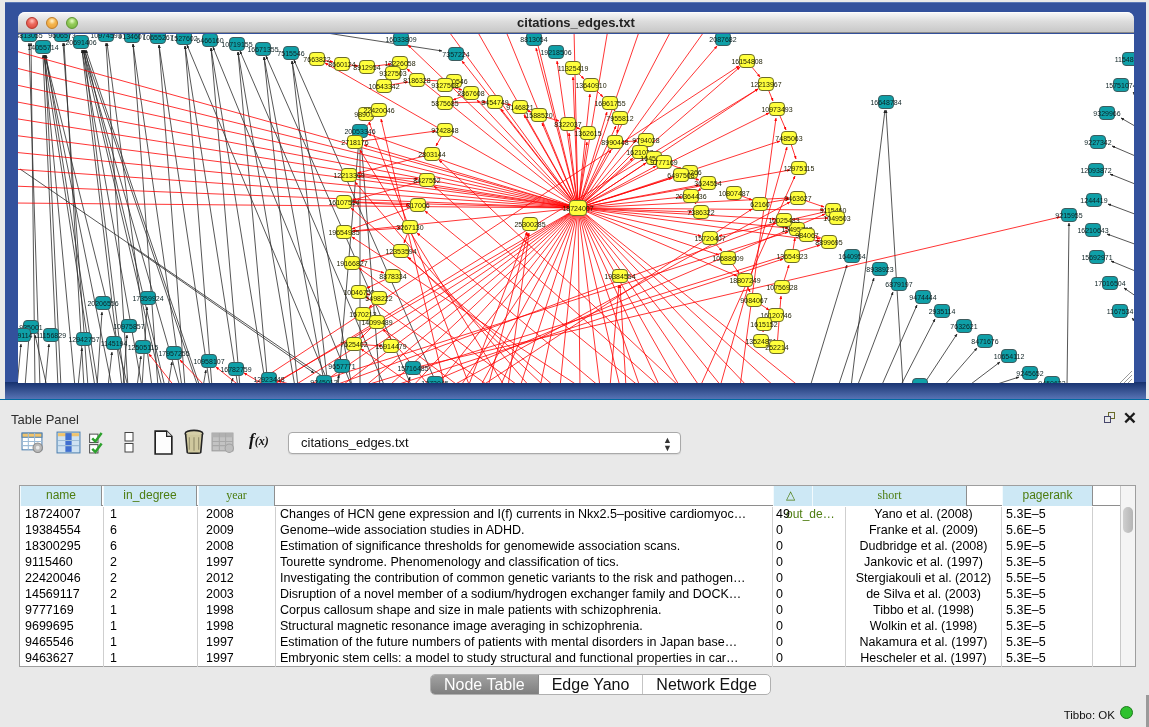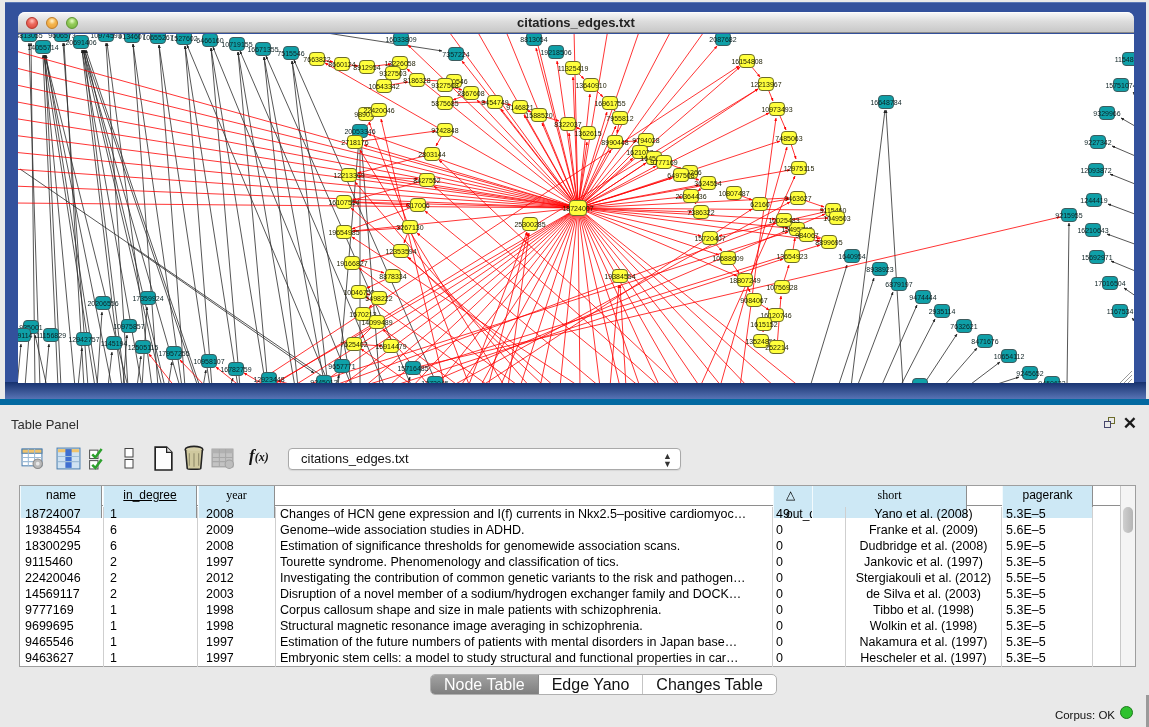--- a/index.html
+++ b/index.html
@@ -10,36 +10,36 @@
 #titlebar { position:absolute; left:0; top:0; width:1116px; height:21px;
   border-radius:7px 7px 0 0; background:linear-gradient(#f9f9f9,#dcdcdc 48%,#c8c8c8);
   border-bottom:1px solid #8a8a8a; box-shadow:inset 0 1px 0 #fdfdfd; }
 #titlebar .tl { position:absolute; top:4.5px; width:12px; height:12px; border-radius:50%; }
 #titlebar .t1 { left:8px; background:radial-gradient(circle at 50% 30%, #ffb3ac 8%, #ec6b60 40%, #d93f33); border:1px solid #b5362c;}
 #titlebar .t2 { left:28px; background:radial-gradient(circle at 50% 30%, #ffe9b8 8%, #f5b64e 40%, #e89b34); border:1px solid #c07e28;}
 #titlebar .t3 { left:48px; background:radial-gradient(circle at 50% 30%, #d8f5b2 8%, #95cc5a 40%, #72b23c); border:1px solid #5f9632;}
 #titlebar .tt { position:absolute; top:3px; width:100%; text-align:center; font-size:13px; font-weight:bold; color:#222; }
 #canvas { position:absolute; left:0; top:22px; width:1116px; height:349px; background:#fff; overflow:hidden; }
 #tablepanel { position:absolute; left:0; top:399px; width:1149px; height:328px; background:#e9e9e9; }
-#tp-head { position:absolute; left:0; top:0; width:100%; height:33px; border-top:6px solid #0369a1; }
+#tp-head { position:absolute; left:0; top:0; width:100%; height:33px; border-top:1px solid #0369a1; }
 #tp-head .lab { position:absolute; left:11px; top:12px; font-size:13px; color:#2e2e2e; }
 #tp-head .flo { position:absolute; right:34px; top:12px; width:11px; height:11px; }
 #tp-head .flo .sq1 { position:absolute; right:0; top:0; width:7px; height:7px; border:1px solid #6b6b2a; }
 #tp-head .flo .sq2 { position:absolute; left:0; bottom:0; width:7px; height:7px; border:1px solid #46466b; background:#e9e9e9; }
 #tp-head .xx { position:absolute; right:12px; top:8px; font-size:17px; font-weight:bold; color:#1a1a1a; }
-#toolbar { position:absolute; left:0; top:33px; width:100%; height:48px;padding-left:8px; }
+#toolbar { position:absolute; left:0; top:17px; width:100%; height:48px;padding-left:8px; }
 .ticon { position:absolute; top:17px; }
 #combo { position:absolute; left:288px; top:16px; width:393px; height:22px; background:#fff;
   border:1px solid #a9a9a9; border-radius:4px; font-size:13px; color:#111; line-height:20px; padding-left:12px;
   box-shadow:0 1px 1px rgba(0,0,0,0.08); }
 #combo .stp { position:absolute; right:8px; top:3px; font-size:9px; color:#333; line-height:8px; }
 #tbl { position:absolute; left:19px; top:86px; width:1117px; height:182px; background:#fff; border:1px solid #9e9e9e; }
 #thead { position:absolute; left:0; top:0; width:1100px; height:20px; background:#fff; border-bottom:1px solid #8e8e8e; }
-#thead .th { position:absolute; top:0; height:32px; background:#cde8f5; border-right:1px solid #8e8e8e; border-left:1px solid #f2fafd;
-  text-align:center; font-size:12px; color:#000000; line-height:19px; }
+#thead .th { position:absolute; top:0; height:20px; background:#cde8f5; border-right:1px solid #8e8e8e; border-left:1px solid #f2fafd;
+  text-align:center; font-size:12px; color:#4d7c0f; line-height:19px; }
 #tbody { position:absolute; left:0; top:21px; width:1100px; }
 .tr { position:relative; height:16px; font-size:12.5px; color:#000; white-space:nowrap; }
 .tr div { position:absolute; top:0; height:16px; line-height:15px; overflow:hidden; }
 .c0 { left:5px;  width:77px; }
 .c1 { left:90px; width:90px; }
 .c2 { left:186px; width:73px; }
 .c3 { left:260px; width:492px; }
 .c4 { left:756px; width:68px; }
 .c5 { left:826px; width:155px; text-align:center; }
 .c6 { left:986px; width:90px; }
@@ -965,21 +965,21 @@
       <rect x="1" y="2" width="20" height="4" fill="#b1b1b1"></rect>
       <path d="M8 2 V19 M14 2 V19 M1 10 H21 M1 14 H21" stroke="#a8a8a8" fill="none"></path>
       <circle cx="17.5" cy="16.5" r="4" fill="#bdbdbd" stroke="#a0a0a0"></circle>
     </svg>
     <div class="ticon" style="left:249px; top:14px; font-family:'Liberation Serif',serif; font-style:italic; font-size:17px; font-weight:bold; color:#111;">f<span style="font-size:12px">(x)</span></div>
     <div id="combo">citations_edges.txt<span class="stp">▲<br>▼</span></div>
   </div>
   <div id="tbl">
     <div id="thead">
       <div class="th" style="left:0;width:82px;">name</div>
-      <div class="th" style="left:83px;width:94px;text-decoration:underline;">in_degree</div>
+      <div class="th" style="left:83px;width:94px;">in_degree</div>
       <div class="th" style="left:178px;width:77px;font-family:Liberation Serif, serif;">year</div>
       <div class="th" style="left:753px;width:72px;text-align:left;padding-left:12px;">△ out_de…</div>
       <div class="th" style="left:792px;width:155px;font-family:Liberation Serif, serif;">short</div>
       <div class="th" style="left:982px;width:91px;">pagerank</div>
     </div>
     <div id="tbody">
           <div class="tr">
             <div class="c0">18724007</div>
             <div class="c1">1</div>
             <div class="c2">2008</div>
@@ -1071,20 +1071,20 @@
           </div>
         </div>
         <div class="vlines"></div>
     <div id="vscroll">
           <div class="thumb"></div>
         </div>
   </div>
   <div id="tabs">
         <div class="tab sel">Node Table</div>
         <div class="tab">Edge Yano</div>
-        <div class="tab">Changes Table</div>
+        <div class="tab">Network Edge</div>
       </div>
   <div id="status">
-        <div class="mem">Corpus: OK</div>
+        <div class="mem">Tibbo: OK</div>
         <div class="dot"></div>
       </div>
 </div>
 <div id="redge"></div>
 </div>
 </body></html>

